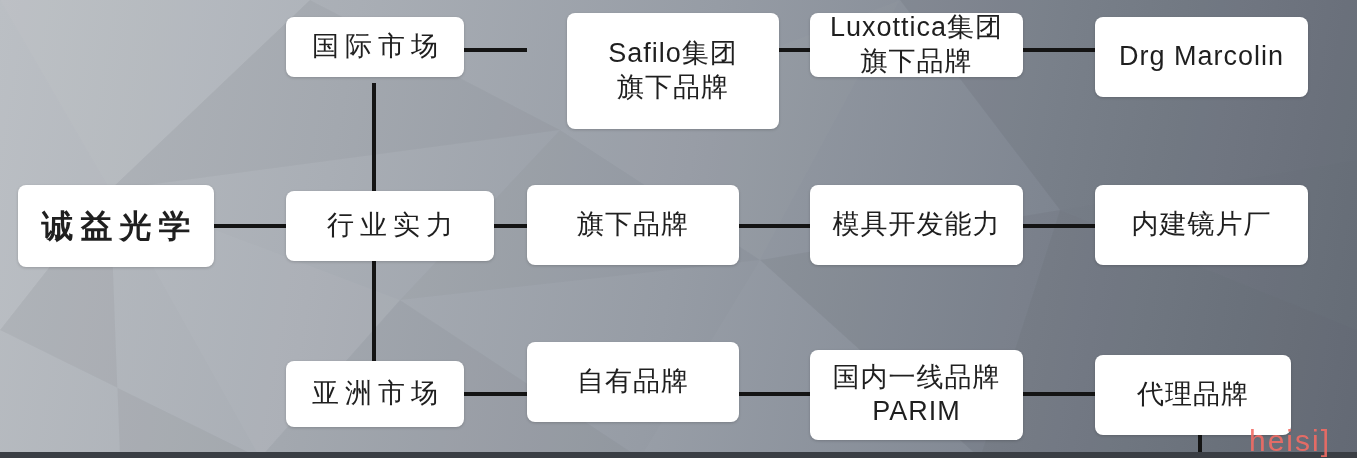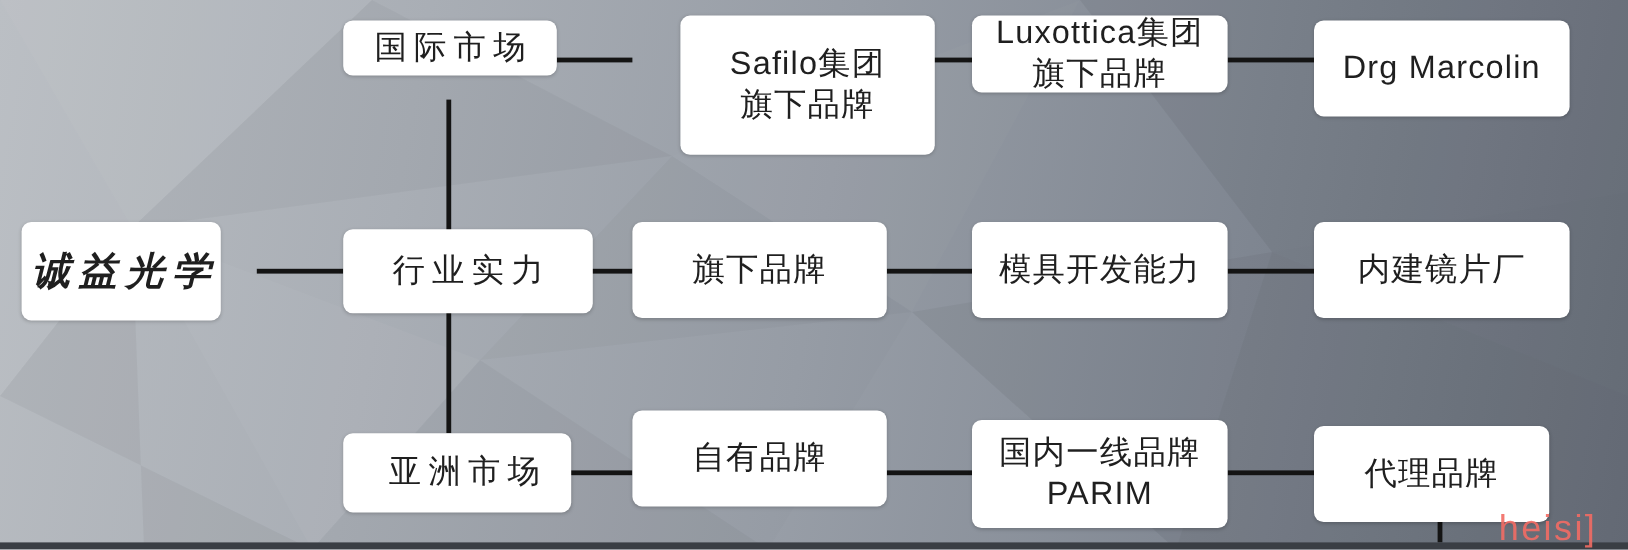--- a/index.html
+++ b/index.html
@@ -115,25 +115,25 @@
   <div class="line h" style="left:1023px; top:224px; width:72px;"></div>
 
   <div class="line h" style="left:464px; top:392px; width:63px;"></div>
   <div class="line h" style="left:739px; top:392px; width:71px;"></div>
   <div class="line h" style="left:1023px; top:392px; width:72px;"></div>
 
   <div class="line v" style="left:1198px; top:432px; height:20px;"></div>
 
   <div class="bottom-strip"></div>
 
-  <div class="box root" style="left:18px; top:185px; width:166px; height:82px;font-style:italic;">诚益光学</div>
+  <div class="box root" style="left:18px; top:185px; width:196px; height:82px;">诚益光学</div>
 
-  <div class="box category" style="left:286px; top:17px; width:178px; height:46px;">国际市场</div>
+  <div class="box category" style="left:286px; top:17px; width:178px; height:60px;">国际市场</div>
   <div class="box category" style="left:286px; top:191px; width:208px; height:70px;">行业实力</div>
-  <div class="box category" style="left:286px; top:361px; width:178px; height:66px;padding-left:12px;">亚洲市场</div>
+  <div class="box category" style="left:286px; top:361px; width:178px; height:66px;">亚洲市场</div>
 
   <div class="box item" style="left:527px; top:13px; width:212px; height:116px;margin-left:40px;">Safilo集团
 旗下品牌</div>
   <div class="box item" style="left:810px; top:13px; width:213px; height:64px;">Luxottica集团
 旗下品牌</div>
   <div class="box item" style="left:1095px; top:17px; width:213px; height:80px;">Drg Marcolin</div>
 
   <div class="box item" style="left:527px; top:185px; width:212px; height:80px;">旗下品牌</div>
   <div class="box item" style="left:810px; top:185px; width:213px; height:80px;">模具开发能力</div>
   <div class="box item" style="left:1095px; top:185px; width:213px; height:80px;">内建镜片厂</div>

